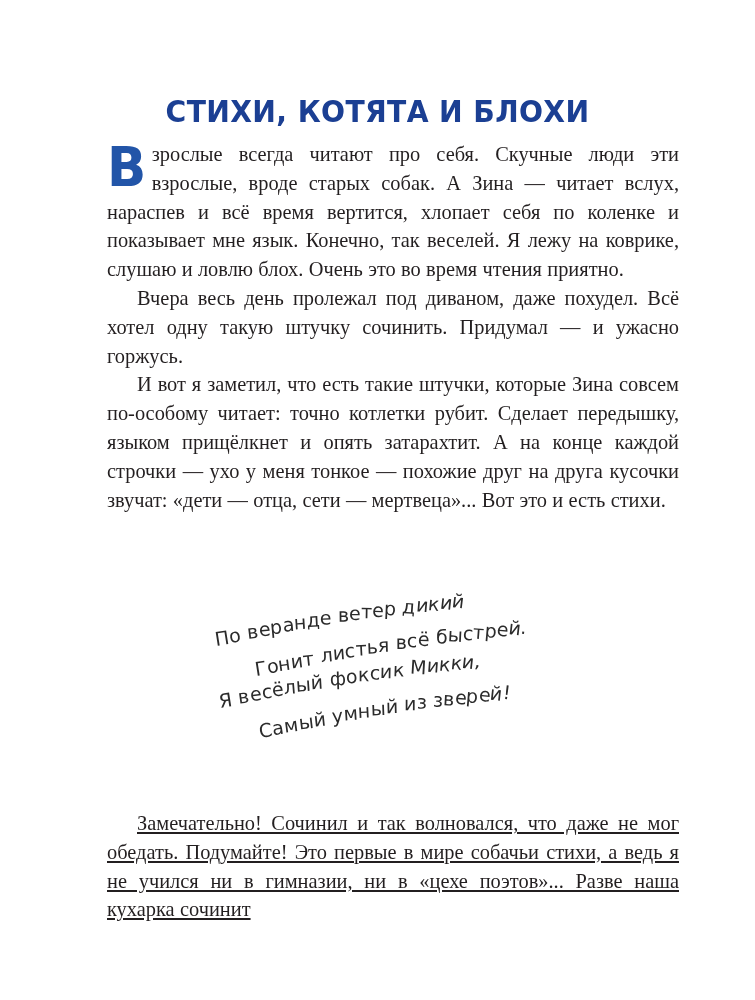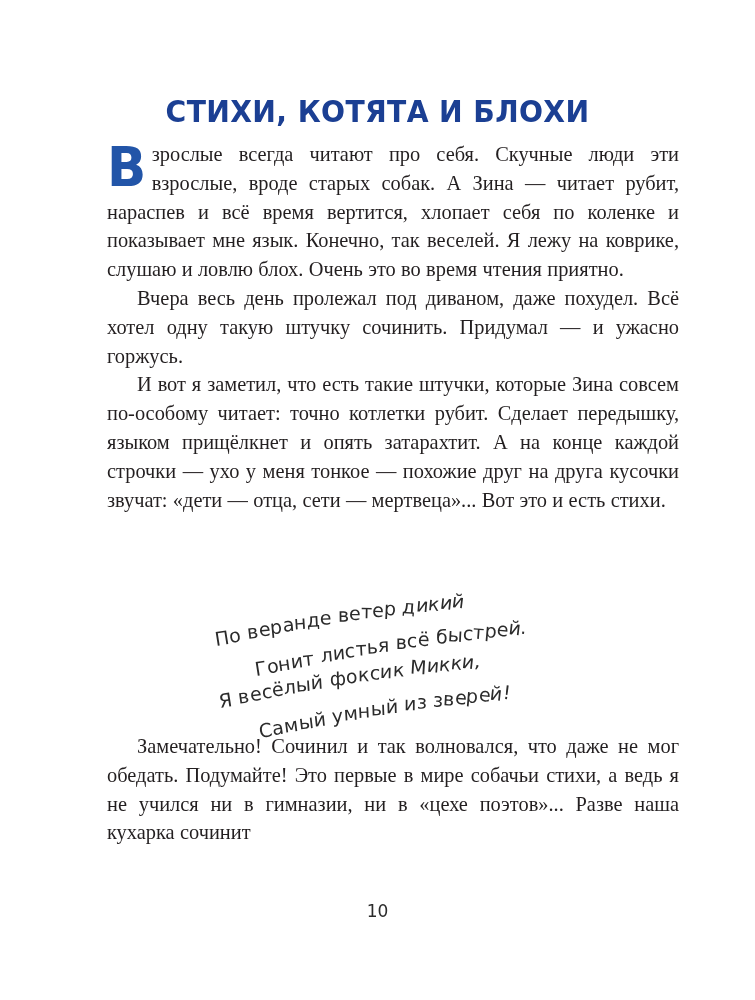--- a/index.html
+++ b/index.html
@@ -121,34 +121,33 @@
 </head>
 <body>
 
 <div class="page">
 
   <h1 class="chapter-title">СТИХИ, КОТЯТА И БЛОХИ</h1>
 
   <div class="textblock">
 
     <p class="body first">
-      <span class="dropcap">В</span><span>зрослые всегда читают про себя. Скучные люди эти взрослые,  вроде старых собак. А Зина — чи­тает рубит, нараспев и всё время вертится, хлопает себя по коленке и показывает мне язык. Конечно, так веселей. Я лежу на коврике, слушаю и ловлю блох. Очень это во время чтения приятно.</span>
+      <span class="dropcap">В</span><span>зрослые всегда читают про себя. Скучные люди эти взрослые,  вроде старых собак. А Зина — чи­тает вслух, нараспев и всё время вертится, хлопает себя по коленке и показывает мне язык. Конечно, так веселей. Я лежу на коврике, слушаю и ловлю блох. Очень это во время чтения приятно.</span>
     </p>
 
     <p class="body">Вчера весь день пролежал под диваном, даже похудел. Всё хотел одну такую штучку сочинить. Придумал — и ужасно горжусь.</p>
 
     <p class="body">И вот я заметил, что есть такие штучки, кото­рые Зина совсем по-особому читает: точно котлет­ки рубит. Сделает передышку, языком прищёлкнет и опять затарахтит. А на конце каждой строчки — ухо у меня тонкое — похожие друг на друга кусоч­ки звучат: «дети — отца, сети — мертвеца»... Вот это и есть стихи.</p>
   </div>
 
   <div class="poem">
     <div class="poem-line poem-line-1" style="transform: rotate(-9deg);"><span class="ch" style="transform: rotate(0deg) translateY(0px);">П</span><span class="ch" style="transform: rotate(0.76deg) translateY(-0.6px);">о</span><span class="ch" style="transform: rotate(1.52deg) translateY(-1.18px);">&nbsp;</span><span class="ch" style="transform: rotate(2.29deg) translateY(-1.74px);">в</span><span class="ch" style="transform: rotate(3.05deg) translateY(-2.25px);">е</span><span class="ch" style="transform: rotate(3.81deg) translateY(-2.72px);">р</span><span class="ch" style="transform: rotate(4.57deg) translateY(-3.13px);">а</span><span class="ch" style="transform: rotate(5.33deg) translateY(-3.46px);">н</span><span class="ch" style="transform: rotate(6.1deg) translateY(-3.72px);">д</span><span class="ch" style="transform: rotate(6.86deg) translateY(-3.9px);">е</span><span class="ch" style="transform: rotate(7.62deg) translateY(-3.99px);">&nbsp;</span><span class="ch" style="transform: rotate(8.38deg) translateY(-3.99px);">в</span><span class="ch" style="transform: rotate(9.14deg) translateY(-3.9px);">е</span><span class="ch" style="transform: rotate(9.9deg) translateY(-3.72px);">т</span><span class="ch" style="transform: rotate(10.67deg) translateY(-3.46px);">е</span><span class="ch" style="transform: rotate(11.43deg) translateY(-3.13px);">р</span><span class="ch" style="transform: rotate(12.19deg) translateY(-2.72px);">&nbsp;</span><span class="ch" style="transform: rotate(12.95deg) translateY(-2.25px);">д</span><span class="ch" style="transform: rotate(13.71deg) translateY(-1.74px);">и</span><span class="ch" style="transform: rotate(14.48deg) translateY(-1.18px);">к</span><span class="ch" style="transform: rotate(15.24deg) translateY(-0.6px);">и</span><span class="ch" style="transform: rotate(16deg) translateY(0px);">й</span></div>
     <div class="poem-line poem-line-2" style="transform: rotate(-9deg);"><span class="ch" style="transform: rotate(0deg) translateY(0px);">Г</span><span class="ch" style="transform: rotate(0.67deg) translateY(-0.52px);">о</span><span class="ch" style="transform: rotate(1.33deg) translateY(-1.04px);">н</span><span class="ch" style="transform: rotate(2deg) translateY(-1.53px);">и</span><span class="ch" style="transform: rotate(2.67deg) translateY(-2px);">т</span><span class="ch" style="transform: rotate(3.33deg) translateY(-2.44px);">&nbsp;</span><span class="ch" style="transform: rotate(4deg) translateY(-2.83px);">л</span><span class="ch" style="transform: rotate(4.67deg) translateY(-3.17px);">и</span><span class="ch" style="transform: rotate(5.33deg) translateY(-3.46px);">с</span><span class="ch" style="transform: rotate(6deg) translateY(-3.7px);">т</span><span class="ch" style="transform: rotate(6.67deg) translateY(-3.86px);">ь</span><span class="ch" style="transform: rotate(7.33deg) translateY(-3.97px);">я</span><span class="ch" style="transform: rotate(8deg) translateY(-4px);">&nbsp;</span><span class="ch" style="transform: rotate(8.67deg) translateY(-3.97px);">в</span><span class="ch" style="transform: rotate(9.33deg) translateY(-3.86px);">с</span><span class="ch" style="transform: rotate(10deg) translateY(-3.7px);">ё</span><span class="ch" style="transform: rotate(10.67deg) translateY(-3.46px);">&nbsp;</span><span class="ch" style="transform: rotate(11.33deg) translateY(-3.17px);">б</span><span class="ch" style="transform: rotate(12deg) translateY(-2.83px);">ы</span><span class="ch" style="transform: rotate(12.67deg) translateY(-2.44px);">с</span><span class="ch" style="transform: rotate(13.33deg) translateY(-2px);">т</span><span class="ch" style="transform: rotate(14deg) translateY(-1.53px);">р</span><span class="ch" style="transform: rotate(14.67deg) translateY(-1.04px);">е</span><span class="ch" style="transform: rotate(15.33deg) translateY(-0.52px);">й</span><span class="ch" style="transform: rotate(16deg) translateY(0px);">.</span></div>
     <div class="poem-line poem-line-3" style="transform: rotate(-9deg);"><span class="ch" style="transform: rotate(0deg) translateY(0px);">Я</span><span class="ch" style="transform: rotate(0.73deg) translateY(-0.57px);">&nbsp;</span><span class="ch" style="transform: rotate(1.45deg) translateY(-1.13px);">в</span><span class="ch" style="transform: rotate(2.18deg) translateY(-1.66px);">е</span><span class="ch" style="transform: rotate(2.91deg) translateY(-2.16px);">с</span><span class="ch" style="transform: rotate(3.64deg) translateY(-2.62px);">ё</span><span class="ch" style="transform: rotate(4.36deg) translateY(-3.02px);">л</span><span class="ch" style="transform: rotate(5.09deg) translateY(-3.37px);">ы</span><span class="ch" style="transform: rotate(5.82deg) translateY(-3.64px);">й</span><span class="ch" style="transform: rotate(6.55deg) translateY(-3.84px);">&nbsp;</span><span class="ch" style="transform: rotate(7.27deg) translateY(-3.96px);">ф</span><span class="ch" style="transform: rotate(8deg) translateY(-4px);">о</span><span class="ch" style="transform: rotate(8.73deg) translateY(-3.96px);">к</span><span class="ch" style="transform: rotate(9.45deg) translateY(-3.84px);">с</span><span class="ch" style="transform: rotate(10.18deg) translateY(-3.64px);">и</span><span class="ch" style="transform: rotate(10.91deg) translateY(-3.37px);">к</span><span class="ch" style="transform: rotate(11.64deg) translateY(-3.02px);">&nbsp;</span><span class="ch" style="transform: rotate(12.36deg) translateY(-2.62px);">М</span><span class="ch" style="transform: rotate(13.09deg) translateY(-2.16px);">и</span><span class="ch" style="transform: rotate(13.82deg) translateY(-1.66px);">к</span><span class="ch" style="transform: rotate(14.55deg) translateY(-1.13px);">к</span><span class="ch" style="transform: rotate(15.27deg) translateY(-0.57px);">и</span><span class="ch" style="transform: rotate(16deg) translateY(0px);">,</span></div>
     <div class="poem-line poem-line-4" style="transform: rotate(-9deg);"><span class="ch" style="transform: rotate(0deg) translateY(0px);">С</span><span class="ch" style="transform: rotate(0.76deg) translateY(-0.6px);">а</span><span class="ch" style="transform: rotate(1.52deg) translateY(-1.18px);">м</span><span class="ch" style="transform: rotate(2.29deg) translateY(-1.74px);">ы</span><span class="ch" style="transform: rotate(3.05deg) translateY(-2.25px);">й</span><span class="ch" style="transform: rotate(3.81deg) translateY(-2.72px);">&nbsp;</span><span class="ch" style="transform: rotate(4.57deg) translateY(-3.13px);">у</span><span class="ch" style="transform: rotate(5.33deg) translateY(-3.46px);">м</span><span class="ch" style="transform: rotate(6.1deg) translateY(-3.72px);">н</span><span class="ch" style="transform: rotate(6.86deg) translateY(-3.9px);">ы</span><span class="ch" style="transform: rotate(7.62deg) translateY(-3.99px);">й</span><span class="ch" style="transform: rotate(8.38deg) translateY(-3.99px);">&nbsp;</span><span class="ch" style="transform: rotate(9.14deg) translateY(-3.9px);">и</span><span class="ch" style="transform: rotate(9.9deg) translateY(-3.72px);">з</span><span class="ch" style="transform: rotate(10.67deg) translateY(-3.46px);">&nbsp;</span><span class="ch" style="transform: rotate(11.43deg) translateY(-3.13px);">з</span><span class="ch" style="transform: rotate(12.19deg) translateY(-2.72px);">в</span><span class="ch" style="transform: rotate(12.95deg) translateY(-2.25px);">е</span><span class="ch" style="transform: rotate(13.71deg) translateY(-1.74px);">р</span><span class="ch" style="transform: rotate(14.48deg) translateY(-1.18px);">е</span><span class="ch" style="transform: rotate(15.24deg) translateY(-0.6px);">й</span><span class="ch" style="transform: rotate(16deg) translateY(0px);">!</span></div>
   </div>
 
-  <div class="textblock" style="top:732px;">
+  <div class="textblock" style="top:809px;text-decoration:underline;">
     <p class="body">Замечательно! Сочинил и так волновался, что даже не мог обедать. Подумайте! Это первые в мире собачьи стихи, а ведь я не учился ни в гимназии, ни в «цехе поэтов»... Разве наша кухарка сочинит</p>
   </div>
 
-  <div class="folio">10</div>
 
 </div>
 
 </body></html>

